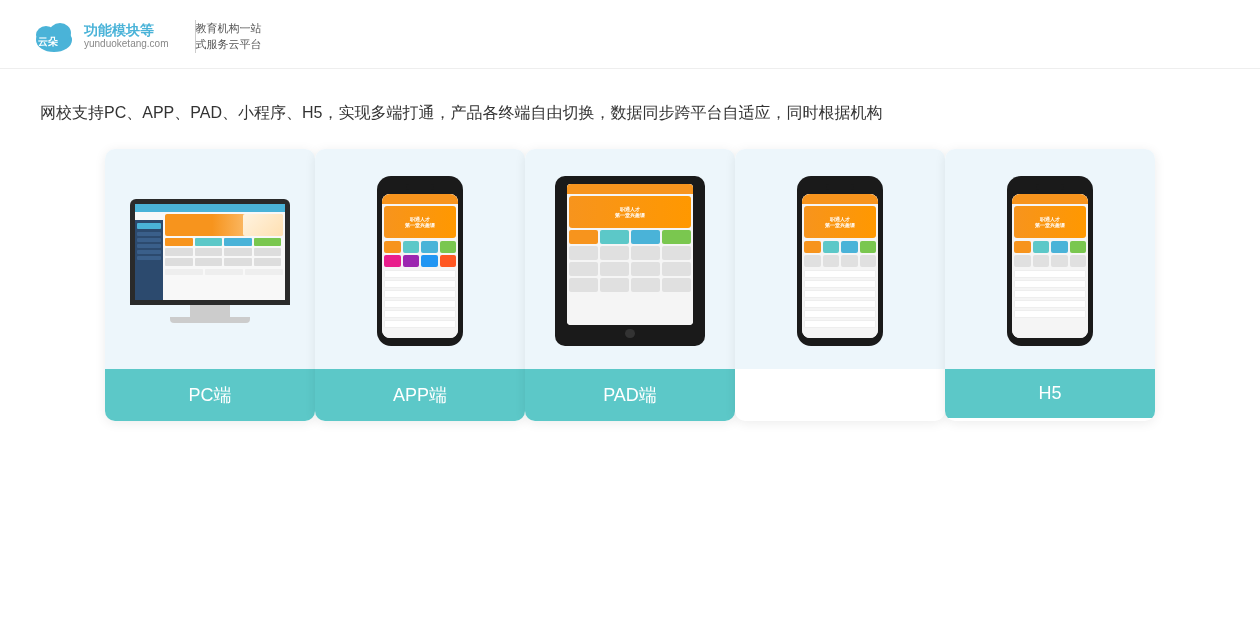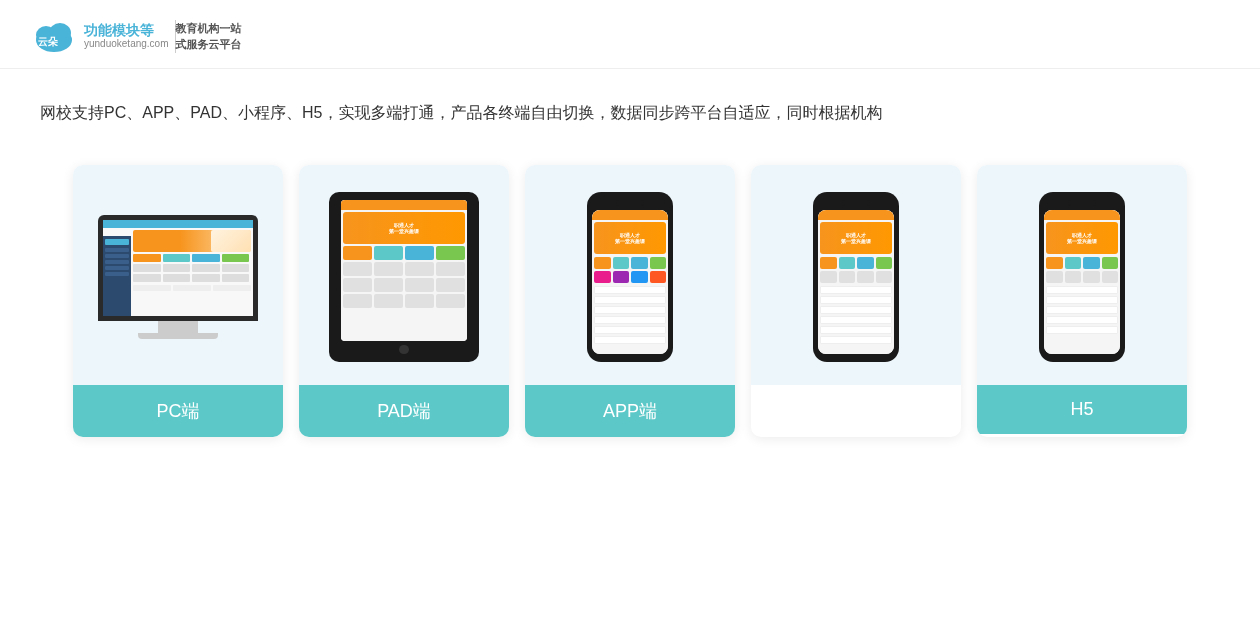--- a/index.html
+++ b/index.html
@@ -57,40 +57,39 @@
     }
     .brand-url {
       font-size: 10px;
       color: #888;
       line-height: 1.2;
     }
     .brand-slogan {
       font-size: 11px;
       color: #555;
       border-left: 1px solid #ccc;
-      margin-left: 0;
+      margin-left: 20px;
       line-height: 1.5;
-      font-weight: bold;
     }
 
     
     .main {
       padding: 28px 40px 20px 40px;
     }
     .description {
       font-size: 16px;
       color: #333;
       line-height: 2;
-      margin-bottom: 36px;
+      margin-bottom: 20px;
     }
 
     
     .cards-container {
       display: flex;
-      gap: 16px;
+      gap: 0;
       justify-content: center;
       margin-top: 10px;
     }
     .card {
       background: #fff;
       border-radius: 10px;
       box-shadow: 0 2px 12px rgba(0,0,0,0.08);
       width: 210px;
       overflow: hidden;
       display: flex;
@@ -400,20 +399,57 @@
           </div>
           <div class="monitor-stand"></div>
           <div class="monitor-base"></div>
         </div>
       </div>
       <div class="card-label">PC端</div>
     </div>
 
     <div class="card">
       <div class="card-image-area">
+        <div class="phone-device">
+          <div class="phone-body">
+            <div class="phone-notch"></div>
+            <div class="phone-screen">
+              <div class="app-screen">
+                <div class="app-top"></div>
+                <div class="app-banner">
+                  <div class="app-banner-txt">职通人才<br>第一堂兴趣课</div>
+                </div>
+                <div class="app-icons-grid">
+                  <div class="app-icon-item"></div>
+                  <div class="app-icon-item"></div>
+                  <div class="app-icon-item"></div>
+                  <div class="app-icon-item"></div>
+                  <div class="app-icon-item"></div>
+                  <div class="app-icon-item"></div>
+                  <div class="app-icon-item"></div>
+                  <div class="app-icon-item"></div>
+                </div>
+                <div class="app-course-list">
+                  <div class="app-course-item"></div>
+                  <div class="app-course-item"></div>
+                  <div class="app-course-item"></div>
+                  <div class="app-course-item"></div>
+                  <div class="app-course-item"></div>
+                  <div class="app-course-item"></div>
+                </div>
+              </div>
+            </div>
+          </div>
+        </div>
+      </div>
+      <div class="card-label">APP端</div>
+    </div>
+
+    <div class="card">
+      <div class="card-image-area">
         <div class="pad-device">
           <div class="pad-body">
             <div class="pad-screen">
               <div class="app-screen">
                 <div class="app-top"></div>
                 <div class="app-banner">
                   <div class="app-banner-txt">职通人才<br>第一堂兴趣课</div>
                 </div>
                 <div style="display:flex;gap:2px;margin:2px 2px;">
                   <div style="flex:1;height:14px;background:#f7941d;border-radius:2px;"></div>
@@ -457,57 +493,20 @@
               <div class="app-screen">
                 <div class="app-top"></div>
                 <div class="app-banner">
                   <div class="app-banner-txt">职通人才<br>第一堂兴趣课</div>
                 </div>
                 <div class="app-icons-grid">
                   <div class="app-icon-item"></div>
                   <div class="app-icon-item"></div>
                   <div class="app-icon-item"></div>
                   <div class="app-icon-item"></div>
-                  <div class="app-icon-item"></div>
-                  <div class="app-icon-item"></div>
-                  <div class="app-icon-item"></div>
-                  <div class="app-icon-item"></div>
-                </div>
-                <div class="app-course-list">
-                  <div class="app-course-item"></div>
-                  <div class="app-course-item"></div>
-                  <div class="app-course-item"></div>
-                  <div class="app-course-item"></div>
-                  <div class="app-course-item"></div>
-                  <div class="app-course-item"></div>
-                </div>
-              </div>
-            </div>
-          </div>
-        </div>
-      </div>
-      <div class="card-label">APP端</div>
-    </div>
-
-    <div class="card">
-      <div class="card-image-area">
-        <div class="phone-device">
-          <div class="phone-body">
-            <div class="phone-notch"></div>
-            <div class="phone-screen">
-              <div class="app-screen">
-                <div class="app-top"></div>
-                <div class="app-banner">
-                  <div class="app-banner-txt">职通人才<br>第一堂兴趣课</div>
-                </div>
-                <div class="app-icons-grid">
-                  <div class="app-icon-item"></div>
-                  <div class="app-icon-item"></div>
-                  <div class="app-icon-item"></div>
-                  <div class="app-icon-item"></div>
                   <div class="app-icon-item" style="background:#e0e0e0;"></div>
                   <div class="app-icon-item" style="background:#e0e0e0;"></div>
                   <div class="app-icon-item" style="background:#e0e0e0;"></div>
                   <div class="app-icon-item" style="background:#e0e0e0;"></div>
                 </div>
                 <div class="app-course-list">
                   <div class="app-course-item"></div>
                   <div class="app-course-item"></div>
                   <div class="app-course-item"></div>
                   <div class="app-course-item"></div>

